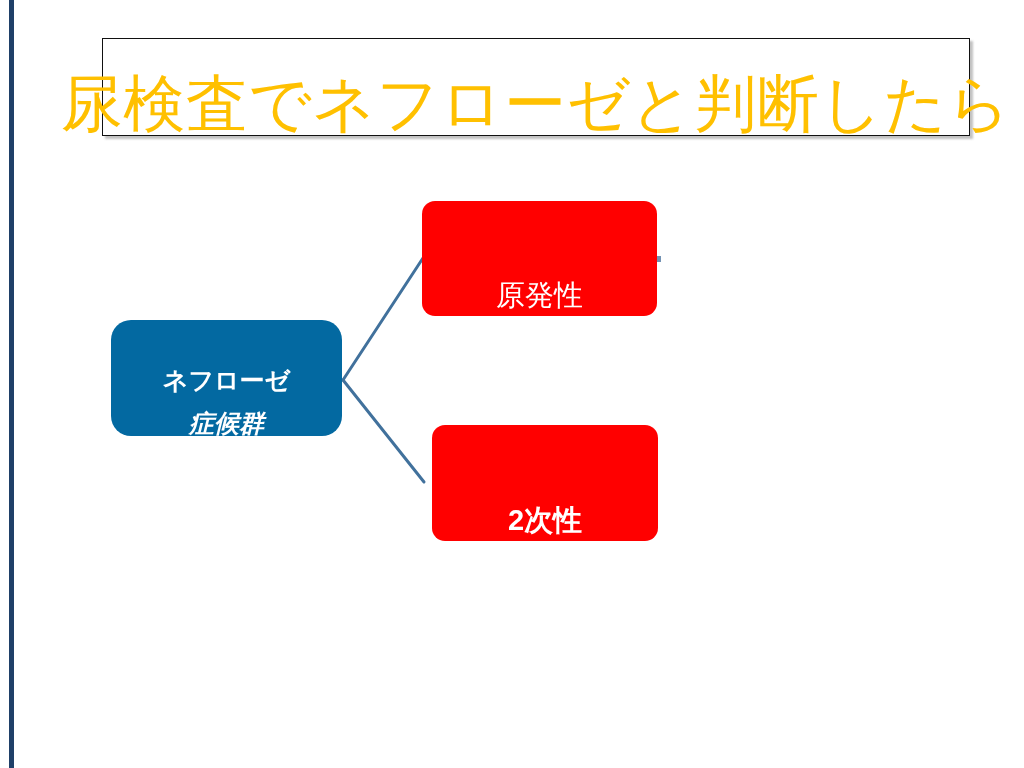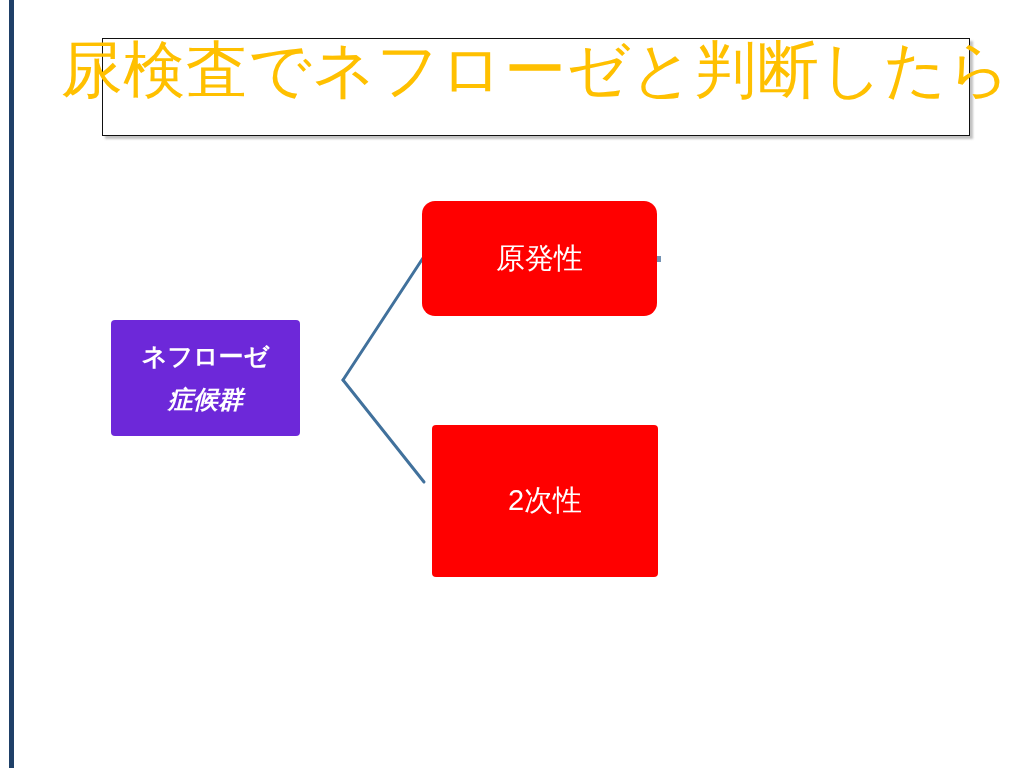--- a/index.html
+++ b/index.html
@@ -34,21 +34,21 @@
     position: absolute;
     left: 102px;
     top: 38px;
     width: 868px;
     height: 98px;
     background: #ffffff;
     border: 1.5px solid #111111;
     box-shadow: 3px 3px 2px rgba(120,120,120,0.45);
     box-sizing: border-box;
     display: flex;
-    align-items: flex-start;
+    align-items: flex-end;
     justify-content: center;
   }
   .title-text {
     color: #FFC000;
     font-size: 62px;
     line-height: 1;
     letter-spacing: 0.5px;
     white-space: nowrap;
     font-weight: 400;
   }
@@ -61,32 +61,32 @@
     width: 1024px;
     height: 768px;
   }
 
   .node {
     position: absolute;
     box-sizing: border-box;
     display: flex;
     flex-direction: column;
     align-items: center;
-    justify-content: center;
+    justify-content: flex-end;
     color: #ffffff;
     text-align: center;
   }
 
   .node-root {
     left: 111px;
     top: 320px;
-    width: 189px;
+    width: 231px;
     height: 116px;
-    background: #6d28d9;
-    border-radius: 4px;
+    background: #0369a1;
+    border-radius: 20px;
     font-size: 25px;
     font-weight: bold;
     line-height: 1.0;
   }
   .node-root .line1 { display: block; margin-bottom: 18px; }
   .node-root .line2 { display: block; font-style: italic; }
 
   .node-primary {
     left: 422px;
     top: 201px;
@@ -95,25 +95,25 @@
     background: #FF0000;
     border-radius: 13px;
     font-size: 29px;
     font-weight: 400;
   }
 
   .node-secondary {
     left: 432px;
     top: 425px;
     width: 226px;
-    height: 152px;
+    height: 116px;
     background: #FF0000;
-    border-radius: 4px;
+    border-radius: 13px;
     font-size: 29px;
-    font-weight: 400;
+    font-weight: 700;
   }
 
   
   .connectors {
     position: absolute;
     left: 0;
     top: 0;
     width: 1024px;
     height: 768px;
     pointer-events: none;

